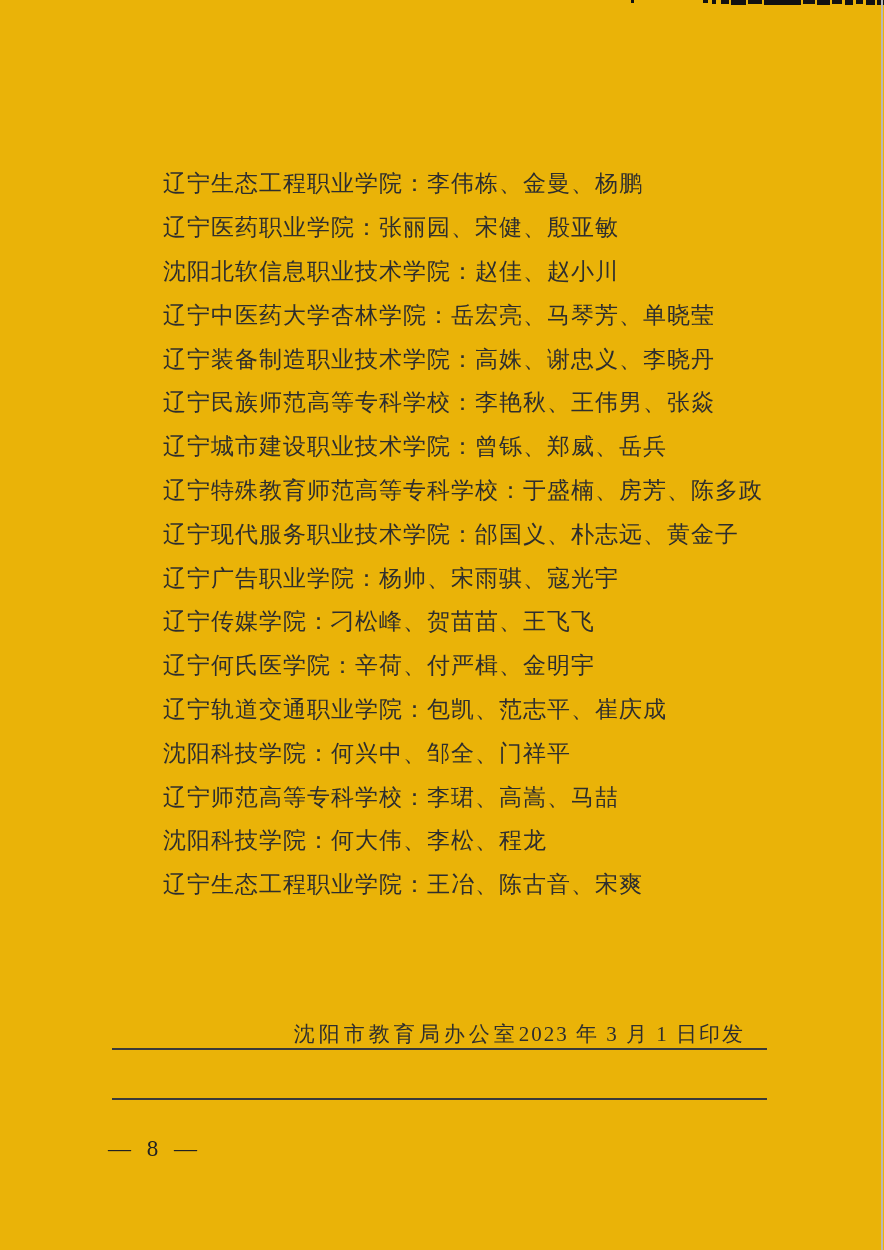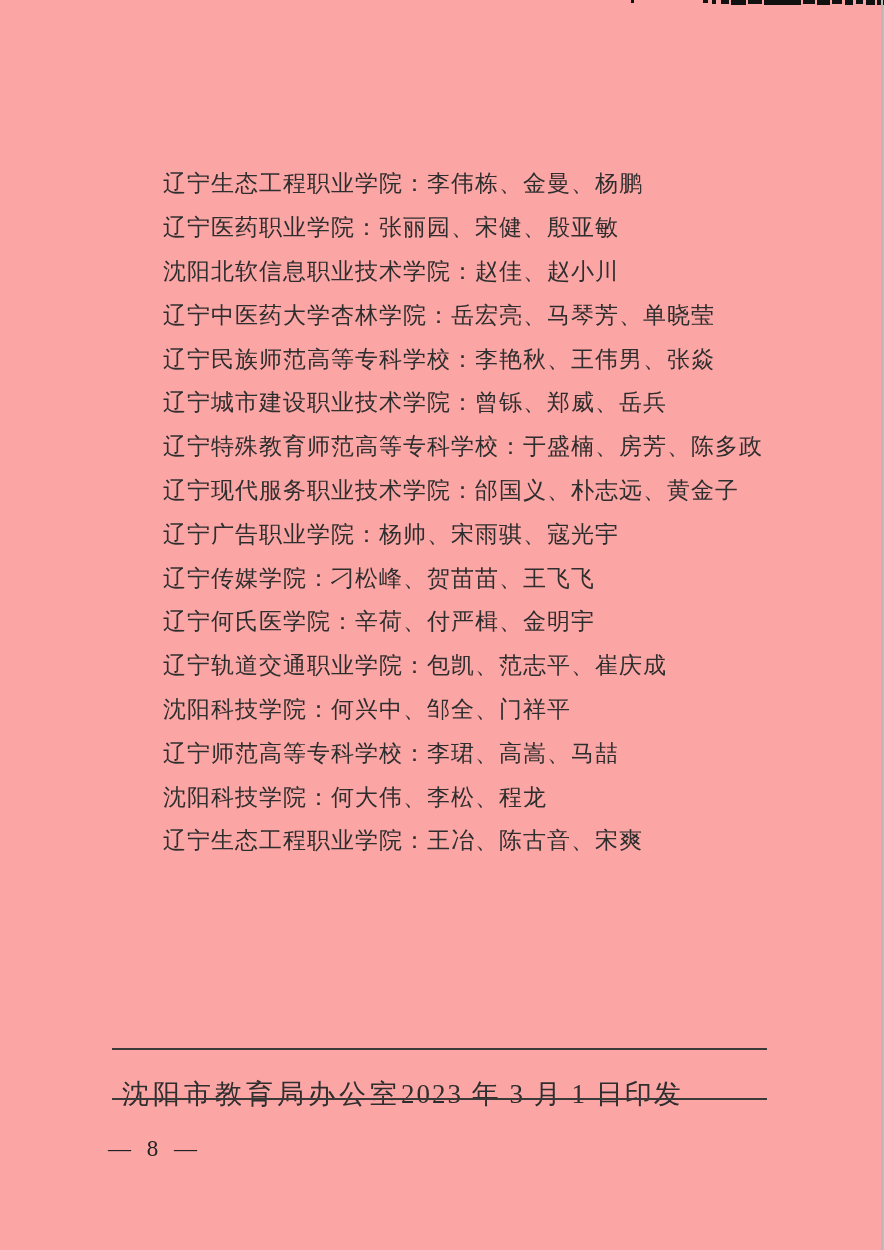--- a/index.html
+++ b/index.html
@@ -4,21 +4,21 @@
 <style>
   html, body {
     margin: 0;
     padding: 0;
     background: #e8e8e8;
   }
   .page {
     position: relative;
     width: 884px;
     height: 1250px;
-    background: #fca5a5;
+    background: #eab308;
     overflow: hidden;
     font-family: "Liberation Serif", "DejaVu Serif", serif;
     color: #2b2b2b;
   }
   
   .artifact-strip { position: absolute; top: 0; left: 0; width: 884px; height: 8px; }
   .artifact-seg { position: absolute; top: 0; background: #111; }
   
   .edge-line {
     position: absolute;
@@ -49,28 +49,28 @@
     position: absolute;
     left: 112px;
     width: 655px;
     height: 2px;
     background: #3a3a3a;
   }
   .footer-rule.top { top: 1048px; }
   .footer-rule.bottom { top: 1098px; }
   .footer-row {
     position: absolute;
-    top: 1076px;
+    top: 1016px;
     left: 112px;
     width: 655px;
     height: 36px;
     display: flex;
-    justify-content: flex-start;
+    justify-content: flex-end;
     align-items: center;
-    font-size: 27px;
+    font-size: 21px;
     color: #2e2e2e;
   }
   .footer-office {
     padding-left: 10px;
     letter-spacing: 4px;
     white-space: nowrap;
   }
   .footer-date {
     padding-right: 22px;
     letter-spacing: 2px;
@@ -108,20 +108,21 @@
       <div class="artifact-seg" style="left: 877px; width: 7px; height: 5px;"></div>
     </div>
 
   <div class="edge-line"></div>
 
   <div class="roster">
       <div class="roster-line">辽宁生态工程职业学院：李伟栋、金曼、杨鹏</div>
       <div class="roster-line">辽宁医药职业学院：张丽园、宋健、殷亚敏</div>
       <div class="roster-line">沈阳北软信息职业技术学院：赵佳、赵小川</div>
       <div class="roster-line">辽宁中医药大学杏林学院：岳宏亮、马琴芳、单晓莹</div>
+      <div class="roster-line">辽宁装备制造职业技术学院：高姝、谢忠义、李晓丹</div>
       <div class="roster-line">辽宁民族师范高等专科学校：李艳秋、王伟男、张焱</div>
       <div class="roster-line">辽宁城市建设职业技术学院：曾铄、郑威、岳兵</div>
       <div class="roster-line">辽宁特殊教育师范高等专科学校：于盛楠、房芳、陈多政</div>
       <div class="roster-line">辽宁现代服务职业技术学院：邰国义、朴志远、黄金子</div>
       <div class="roster-line">辽宁广告职业学院：杨帅、宋雨骐、寇光宇</div>
       <div class="roster-line">辽宁传媒学院：刁松峰、贺苗苗、王飞飞</div>
       <div class="roster-line">辽宁何氏医学院：辛荷、付严楫、金明宇</div>
       <div class="roster-line">辽宁轨道交通职业学院：包凯、范志平、崔庆成</div>
       <div class="roster-line">沈阳科技学院：何兴中、邹全、门祥平</div>
       <div class="roster-line">辽宁师范高等专科学校：李珺、高嵩、马喆</div>

